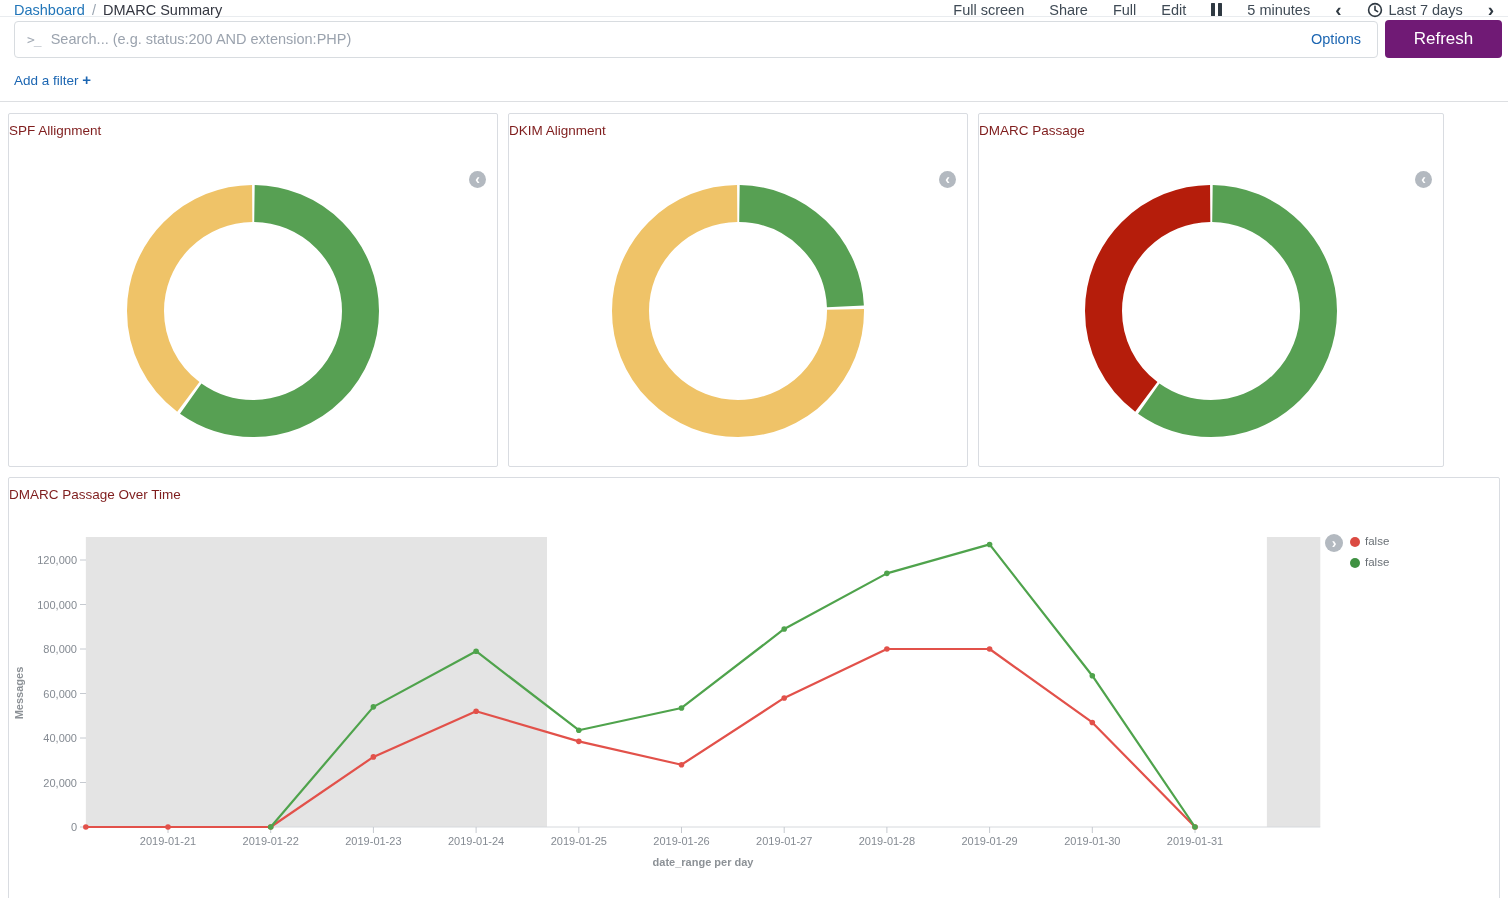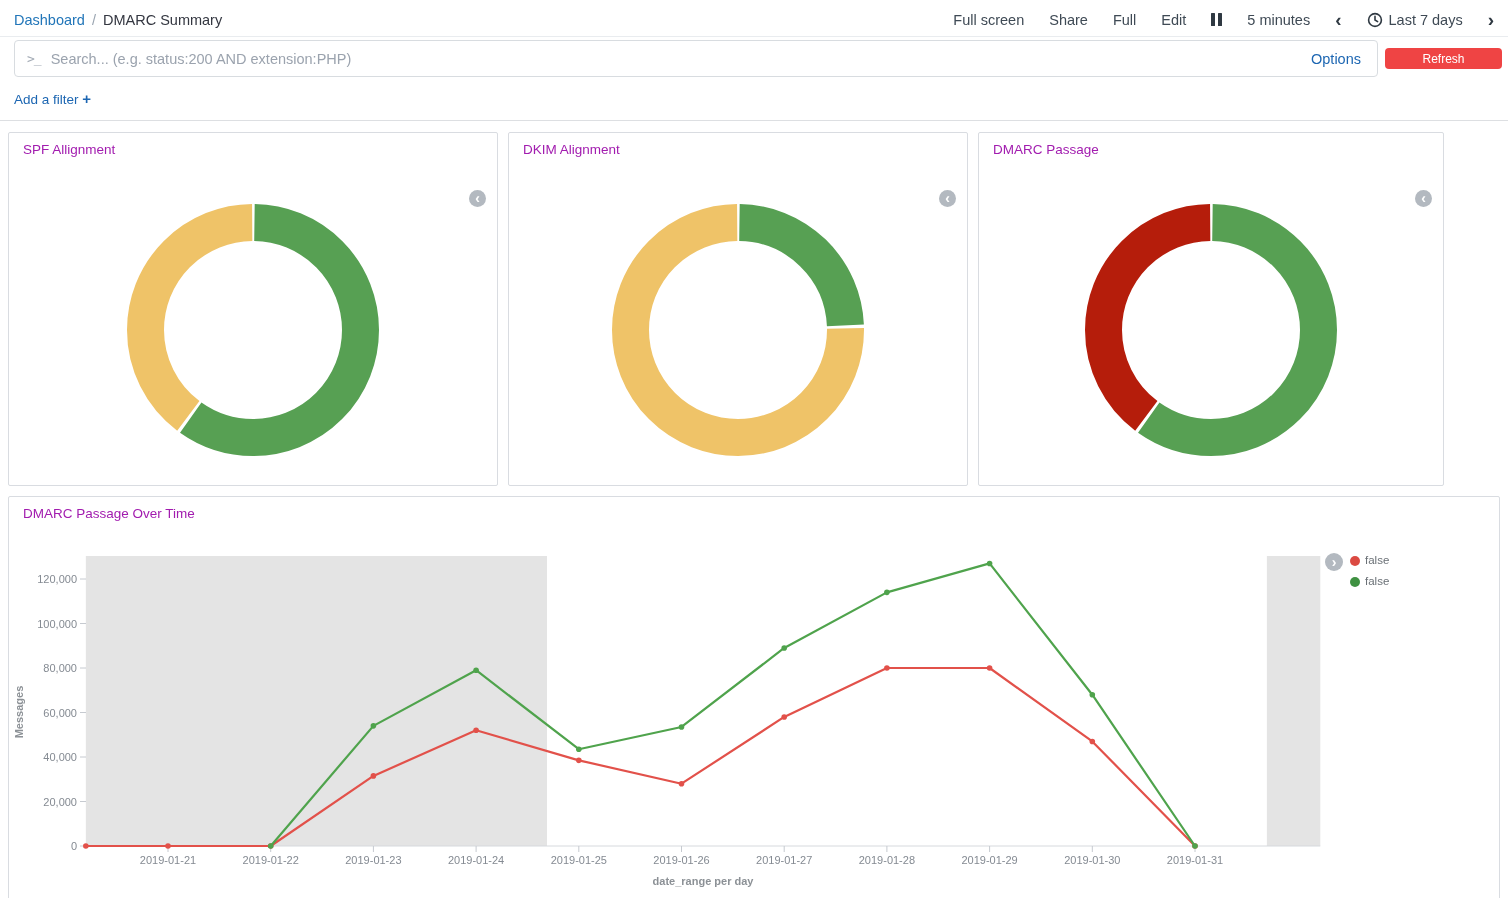--- a/index.html
+++ b/index.html
@@ -1,52 +1,52 @@
 <!DOCTYPE html>
 <html><head>
 <meta charset="utf-8">
 <style>
   * { box-sizing: border-box; margin: 0; padding: 0; }
   html,body { width:1508px; height:898px; background:#fff; overflow:hidden;
     font-family:"Liberation Sans", sans-serif; color:#343741; }
 
   
-  .topnav { height:37px; display:flex; justify-content:space-between; align-items:center;
+  .topnav { height:17px; display:flex; justify-content:space-between; align-items:center;
     padding:3px 14px 0 14px; border-bottom:1px solid #E9ECEF; }
   .breadcrumb { font-size:14.5px; display:flex; gap:7px; align-items:center; }
   .crumb-link { color:#2276B9; cursor:pointer; }
   .crumb-sep { color:#9AA5B1; }
   .crumb-current { color:#343741; }
   .nav-right { display:flex; align-items:center; gap:25px; font-size:14.5px; color:#3F4A55; }
   .nav-item { cursor:pointer; }
   .pause-icon { display:inline-flex; gap:3px; cursor:pointer; }
   .pause-icon i { display:block; width:4px; height:13px; background:#2F3942; border-radius:0.5px; }
   .chev { font-size:19px; font-weight:700; color:#2F3942; cursor:pointer; line-height:14px; }
   .timepick { display:flex; align-items:center; gap:6px; cursor:pointer; }
 
   
   .query-row { display:flex; align-items:center; gap:7px; padding:3px 6px 0 14px; }
   .search-box { flex:1; height:37px; border:1px solid #D8DCE0; border-radius:4px;
     display:flex; align-items:center; padding:0 16px 0 12px; gap:10px; background:#fff; }
   .prompt { font-family:"DejaVu Sans Mono", monospace; font-size:13px; color:#A3ABB5; letter-spacing:-1px; }
   .search-box input { flex:1; border:none; outline:none; font-size:14.5px; color:#1d4ed8; background:transparent; }
   .search-box input::placeholder { color:#9BA3AE; }
   .options-link { color:#1C66B2; font-size:14.5px; cursor:pointer; }
-  .refresh-btn { width:117px; height:21px; background:#ef4444; border:none; border-radius:4px;
-    color:#fff; font-size:12px; font-family:inherit; cursor:pointer; }
+  .refresh-btn { width:117px; height:38px; background:#701a75; border:none; border-radius:4px;
+    color:#fff; font-size:17px; font-family:inherit; cursor:pointer; }
 
   
   .filter-row { padding:13px 14px 13px 14px; border-bottom:1px solid #DDDFE2; font-size:13.5px; }
   .add-filter { color:#1C66B2; cursor:pointer; }
   .add-filter b { font-weight:700; font-size:15px; }
 
   
   .grid { padding:11px 8px 8px 8px; display:flex; flex-wrap:wrap; gap:10px; background:#fff; }
   .panel { position:relative; background:#fff; border:1px solid #D9DCE1; border-radius:2px; }
-  .panel-title { position:absolute; top:9px; left:14px; font-size:13.5px; color:#a21caf; z-index:2;text-align:center; }
+  .panel-title { position:absolute; top:9px; left:0; font-size:13.5px; color:#7f1d1d; z-index:2;text-align:center; }
   .p-spf   { width:490px; height:354px; }
   .p-dkim  { width:460px; height:354px; }
   .p-dmarc { width:466px; height:354px; }
   .p-ts    { width:1492px; height:494px; }
   .donut-svg { position:absolute; top:67px; left:50%; transform:translateX(-50%); }
 
   .panel-toggle { position:absolute; top:57px; right:11px; width:17px; height:17px;
     border-radius:50%; background:#B3B9C0; color:#fff; display:flex; align-items:center;
     justify-content:center; font-size:14px; font-weight:700; line-height:15px; cursor:pointer; }
 

